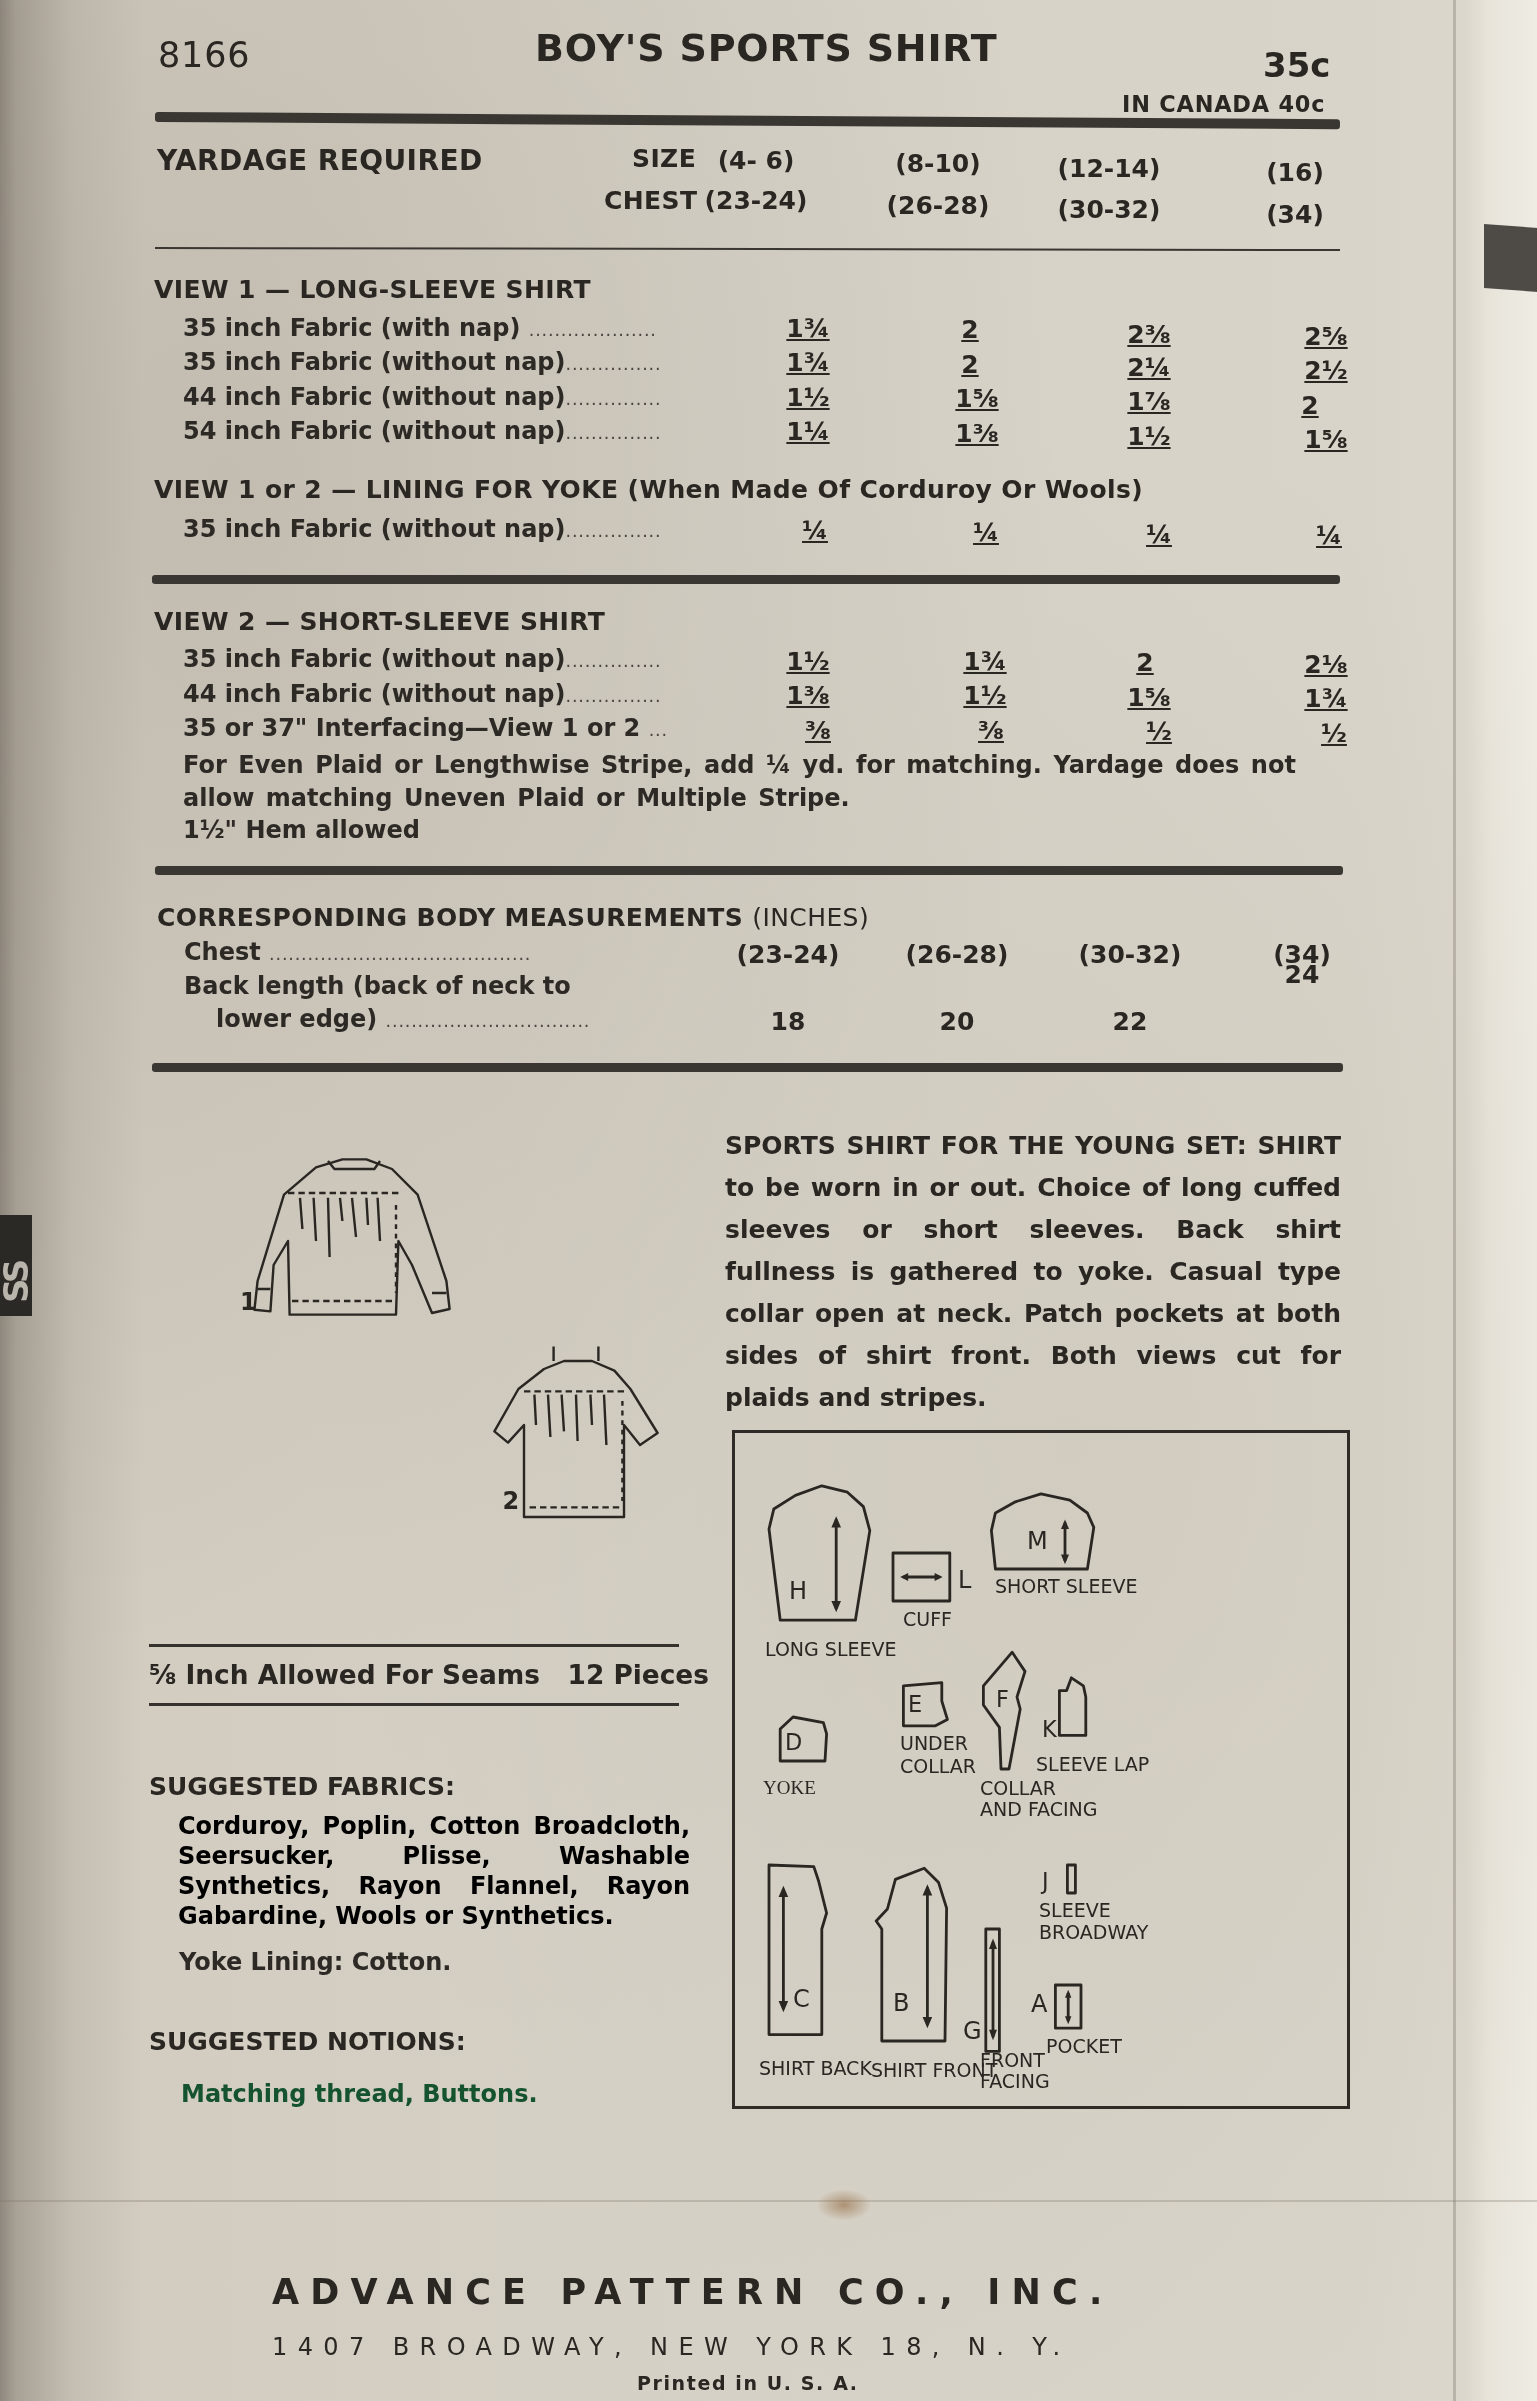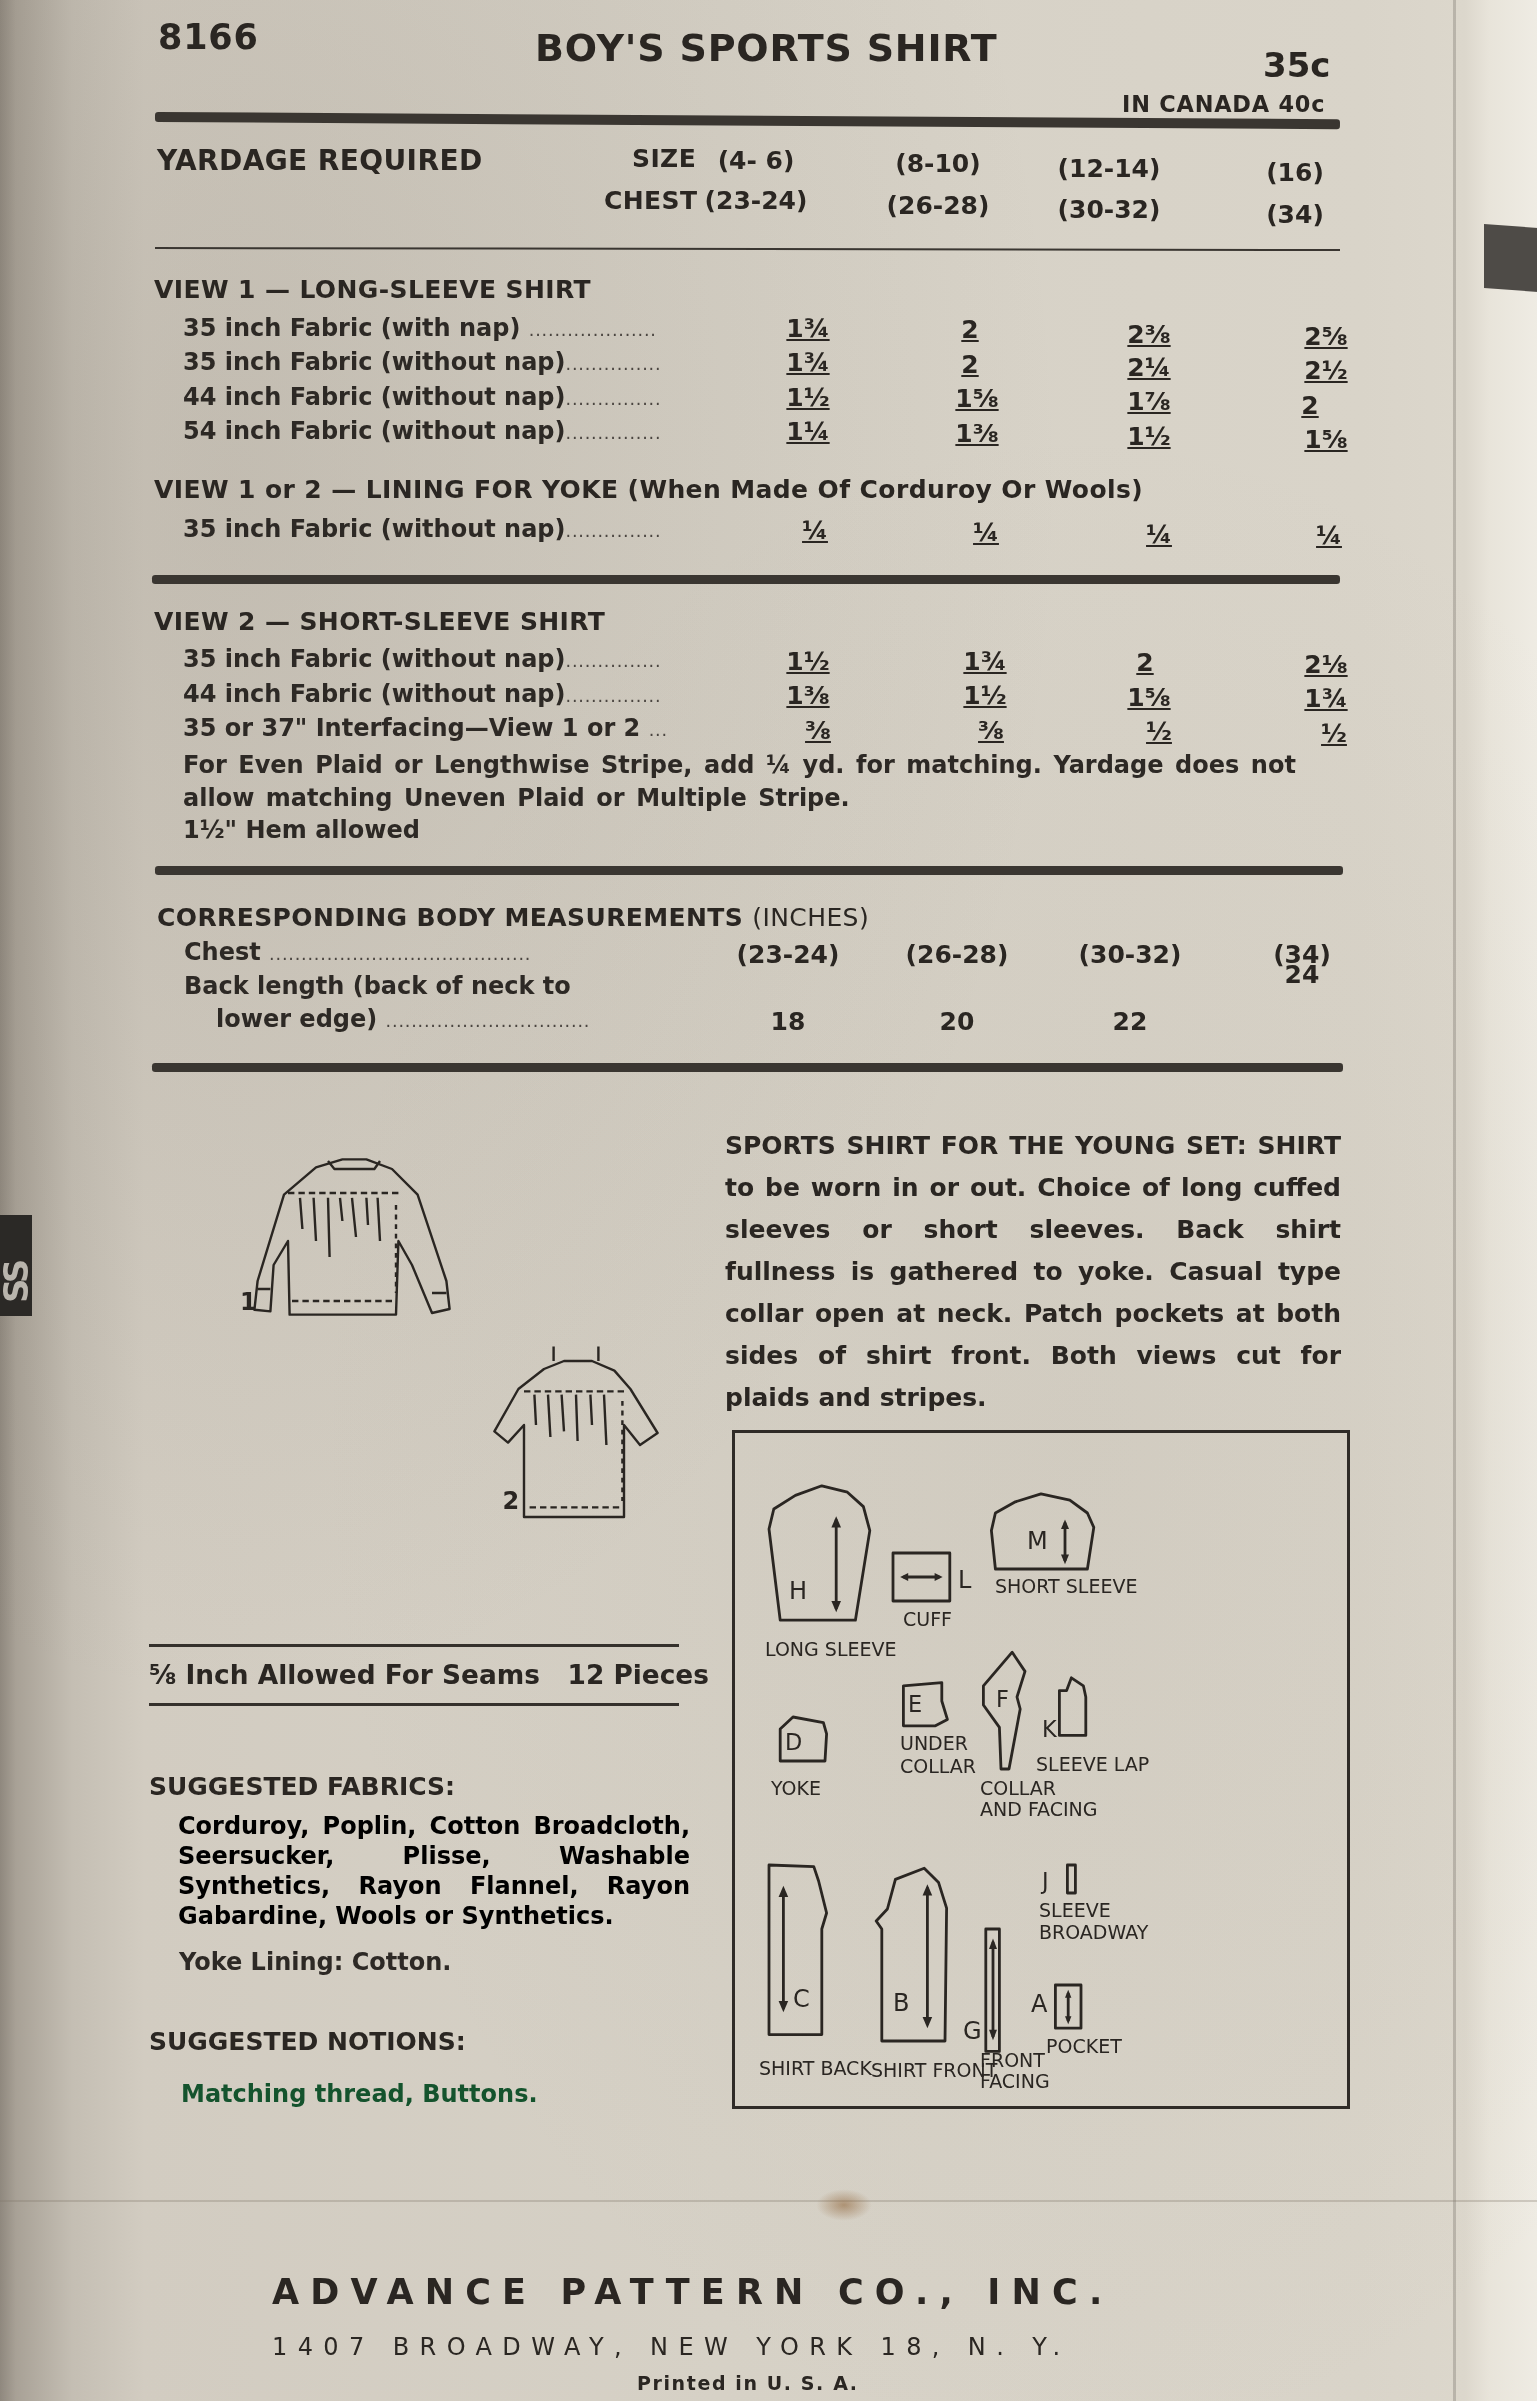--- a/index.html
+++ b/index.html
@@ -35,21 +35,21 @@
     background: #2b2926; color: #b9b5ad; font-weight: bold;
     font-size: 34px; line-height: 32px; padding-top: 12.8px; padding-left: 1.6px;
     writing-mode: vertical-rl; transform: rotate(180deg); letter-spacing: -3.2px;
   }
   .edge-tab-right {
     position: absolute; left: 1484px; top: 226px; width: 54px; height: 64px;
     background: #4e4b47; transform: skewY(4deg);
   }
 
   
-  .hdr-num { position: absolute; left: 158px; top: 17px; font-size: 35px; font-weight: bold; letter-spacing: 0.8px; }
+  .hdr-num { position: absolute; left: 158px; top: 35px; font-size: 35px; font-weight: normal; letter-spacing: 0.8px; }
   .hdr-title { position: absolute; left: 535px; top: 25.6px; font-size: 38px; font-weight: bold; letter-spacing: 0.8px; }
   .hdr-price { position: absolute; left: 1263px; top: 45px; font-size: 34px; font-weight: bold; }
   .hdr-canada { position: absolute; left: 1122px; top: 91px; font-size: 22.4px; font-weight: bold; letter-spacing: 0.8px; }
   .rule-thick { position: absolute; height: 9.6px; background: #3a3631; border-radius: 3.2px; }
   .rule-thin { position: absolute; height: 2.4px; background: #3a3631; }
 
   .txt { position: absolute; white-space: nowrap; }
   .h-sec { font-size: 25px; font-weight: bold; letter-spacing: 0.4px; }
   .row-label { font-size: 24px; font-weight: bold; color: #2d2925; }
   .dots { color: #4a4540; letter-spacing: 0.8px; font-size: 17.6px; font-weight: normal; }
@@ -268,21 +268,21 @@
         <path d="M416 739 L412 729 L420 729 Z"></path>
     </g>
   </svg>
   <div class="piece-letter" style="left:54px; top:194px; font-size:24px; top:144px;">H</div>
   <div class="piece-lbl" style="left:30px; top:205px;">LONG SLEEVE</div>
   <div class="piece-letter" style="left:223px; top:133px; font-size:24px;">L</div>
   <div class="piece-lbl" style="left:168px; top:175px;">CUFF</div>
   <div class="piece-letter" style="left:292px; top:94px; font-size:24px;">M</div>
   <div class="piece-lbl" style="left:260px; top:142px;">SHORT SLEEVE</div>
   <div class="piece-letter" style="left:50px; top:296px; font-size:22.4px;">D</div>
-  <div class="piece-lbl" style="left:36px; top:344px;">YOKE</div>
+  <div class="piece-lbl" style="left:28px; top:344px;font-family:Liberation Serif, serif;">YOKE</div>
   <div class="piece-letter" style="left:173px; top:258px; font-size:22.4px;">E</div>
   <div class="piece-lbl" style="left:165px; top:299px;">UNDER</div>
   <div class="piece-lbl" style="left:165px; top:322px;">COLLAR</div>
   <div class="piece-letter" style="left:261px; top:253px; font-size:22.4px;">F</div>
   <div class="piece-lbl" style="left:245px; top:344px;">COLLAR</div>
   <div class="piece-lbl" style="left:245px; top:365px;">AND FACING</div>
   <div class="piece-letter" style="left:307px; top:283px; font-size:22.4px;">K</div>
   <div class="piece-lbl" style="left:301px; top:320px;">SLEEVE LAP</div>
   <div class="piece-letter" style="left:307px; top:435px; font-size:22.4px;">J</div>
   <div class="piece-lbl" style="left:304px; top:466px;">SLEEVE</div>

